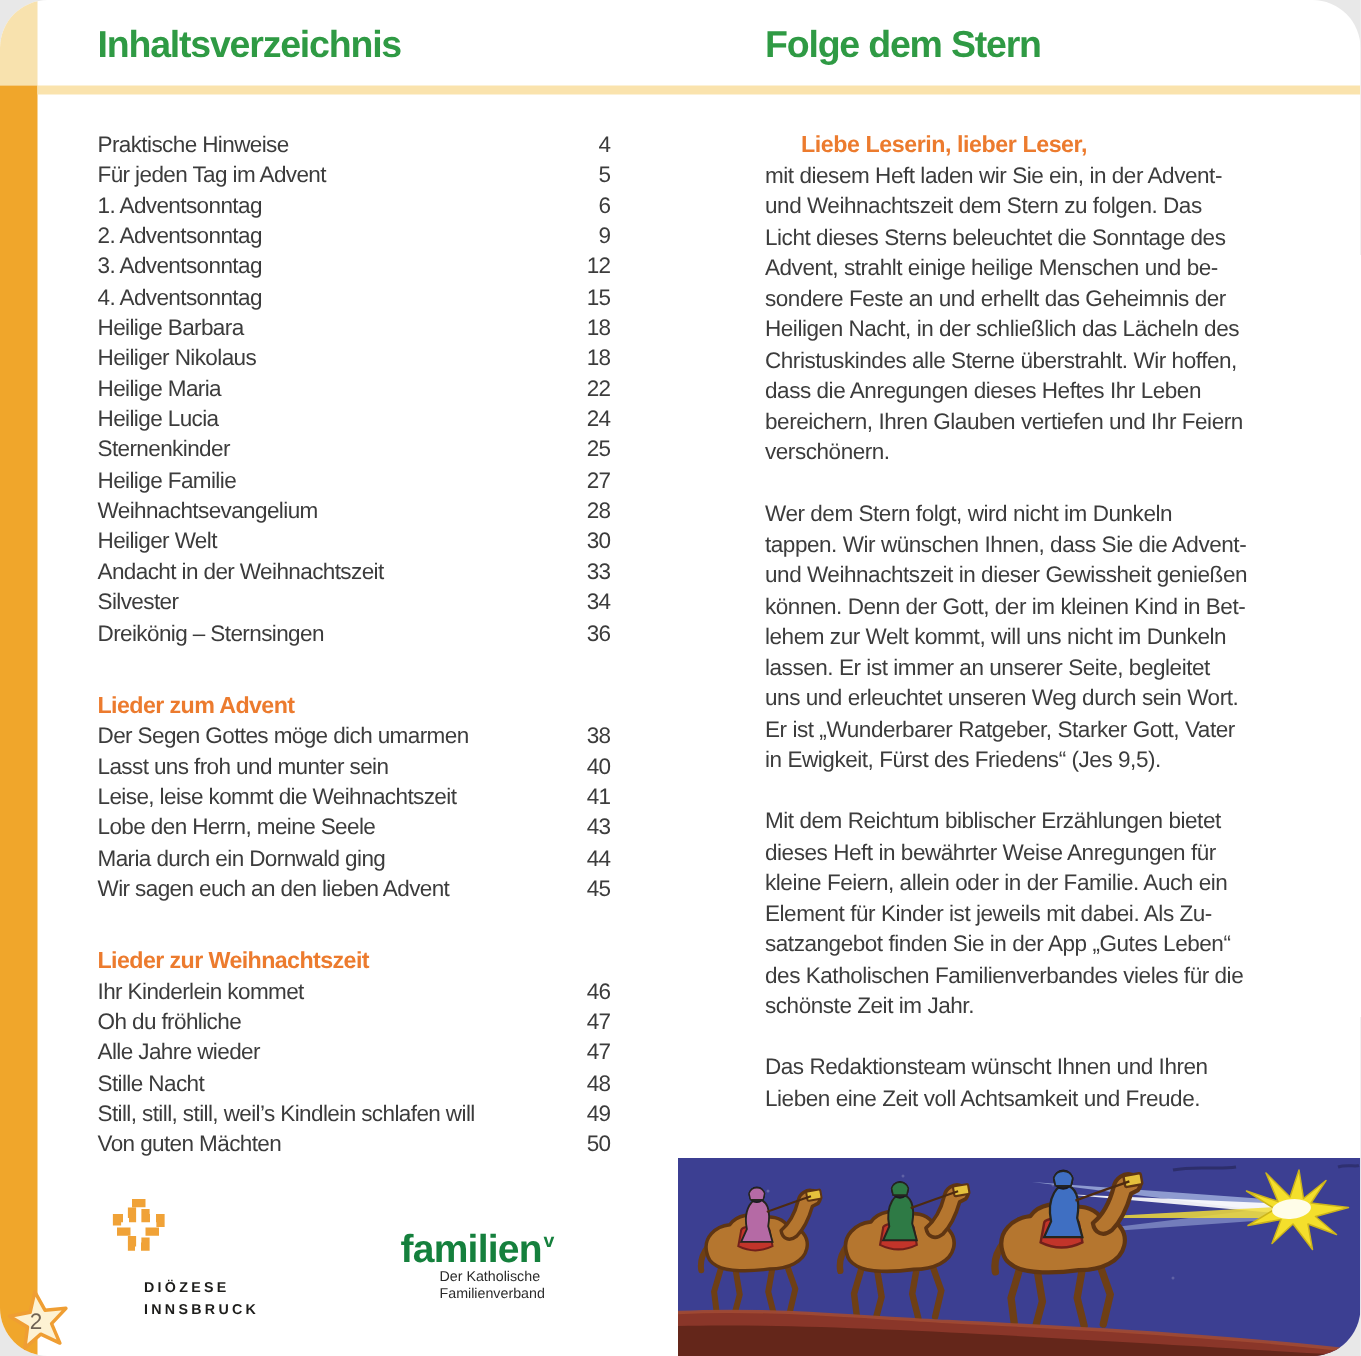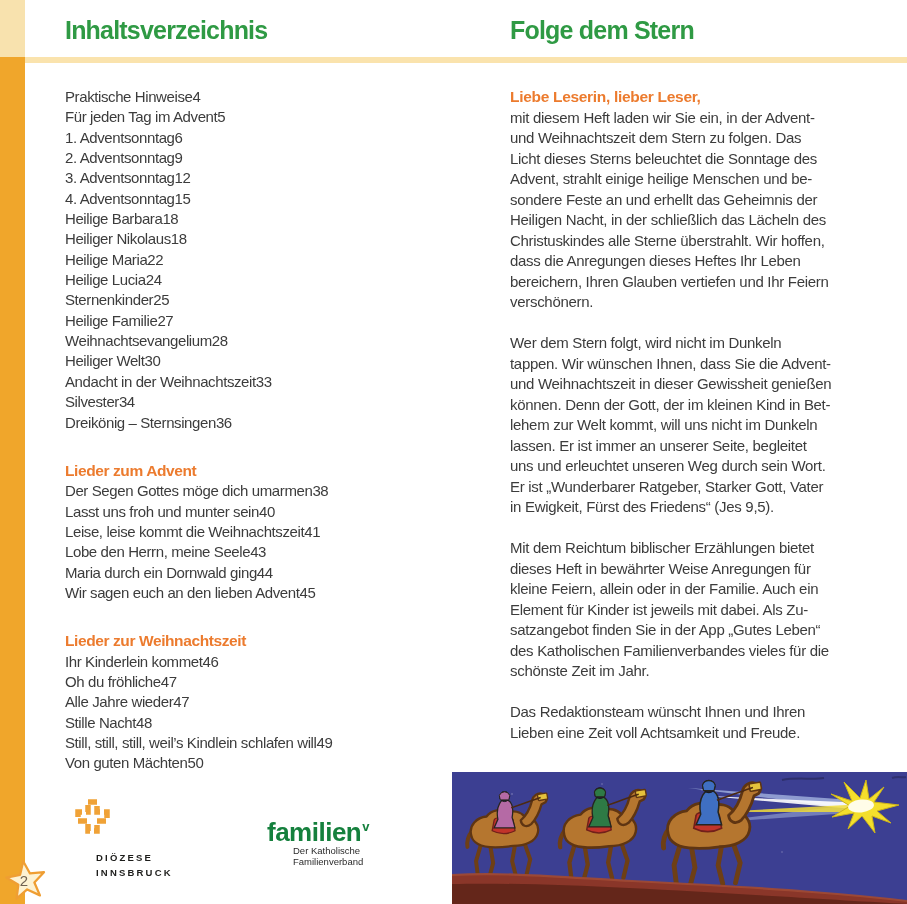--- a/index.html
+++ b/index.html
@@ -1,44 +1,44 @@
 <!DOCTYPE html>
 <html><head>
 <meta charset="utf-8">
 <style>
   html,body { margin:0; padding:0; background:#e8e8e8; }
   .page {
     position:relative; width:907px; height:904px; margin:0 auto;
     background:#ffffff; overflow:hidden;
-    font-family:"Liberation Sans", sans-serif; color:#3c3c3c;
+    font-family:"Liberation Sans", sans-serif; color:#3c3c3c;border-radius:32px;
   }
   
   .bar-top    { position:absolute; left:0; top:0;  width:25px; height:57px; background:#f8e2ae; }
   .bar-main   { position:absolute; left:0; top:57px; width:25px; height:847px; background:#f0a62b; }
   .rule       { position:absolute; left:25px; top:57px; width:882px; height:6px; background:#fae3ad; }
 
   .page-title {
     position:absolute; top:16px; margin:0;
     font-size:25px; font-weight:bold; letter-spacing:-0.8px; color:#2f9a44;
   }
   .title-left  { left:65px; }
   .title-right { left:510px; }
 
   
   .toc-col { position:absolute; left:65px; top:87px; width:342px;
              font-size:15px; letter-spacing:-0.4px; }
-  .toc-row { display:flex; justify-content:flex-start; line-height:20.35px; white-space:nowrap; }
+  .toc-row { display:flex; justify-content:space-between; line-height:20.35px; white-space:nowrap; }
   .toc-page { text-align:right; }
   .toc-heading { color:#ec7b2e; font-weight:bold; font-size:15.5px;
                  line-height:20.35px; margin-top:28px; }
 
   
   .text-col { position:absolute; left:510px; top:87px; width:382px;
               font-size:15px; letter-spacing:-0.3px; line-height:20.5px; }
-  .salutation { color:#ec7b2e; font-weight:bold; font-size:15.5px; }
+  .salutation { color:#ec7b2e; font-weight:bold; font-size:15.5px;margin-left:24px; }
   .para { white-space:pre-line; margin:0 0 20.5px 0; }
 
   
   .logo-diocese { position:absolute; left:73px; top:798px; }
   .logo-diocese .wordmark { margin:6px 0 0 23px; font-size:9.5px; font-weight:bold;
                             letter-spacing:2.2px; line-height:15px; color:#1d1d1b; white-space:pre-line; }
   .logo-fam { position:absolute; left:267px; top:814px; }
   .fam-word { color:#15803d; font-weight:bold; font-size:26px; letter-spacing:-0.5px; line-height:26px; }
   .fam-mark { font-size:13px; vertical-align:10px; margin-left:1px; }
   .fam-sub  { margin:1px 0 0 26px; font-size:9.5px; line-height:10.5px; color:#2b2b2b; white-space:pre-line; }

